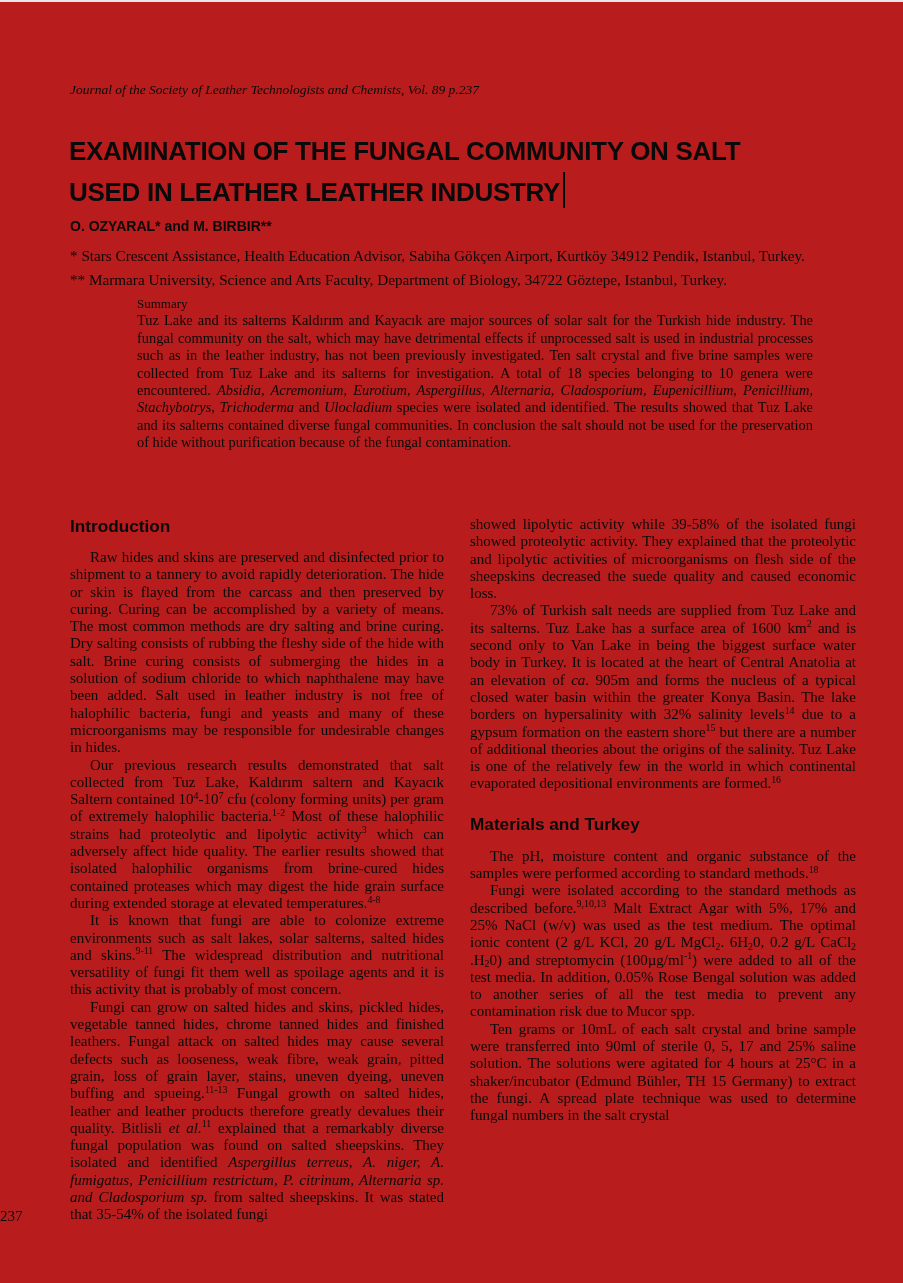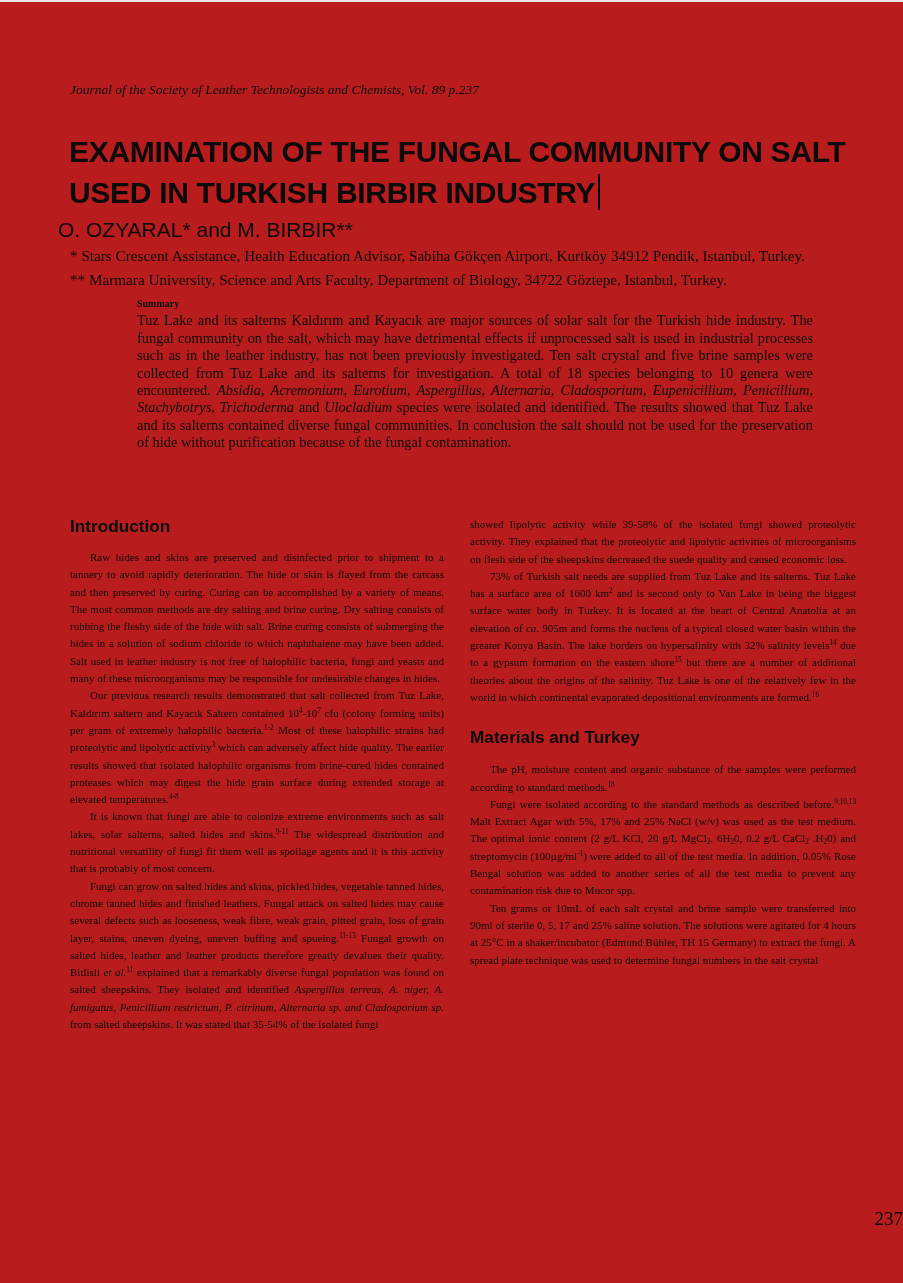--- a/index.html
+++ b/index.html
@@ -21,59 +21,59 @@
     font-size: 13.5px;
     white-space: nowrap;
   }
   .titleblock {
     position: absolute;
     left: 69px;
     top: 129px;
     width: 800px;
     font-family: "Liberation Sans", sans-serif;
     font-weight: bold;
-    font-size: 30px;
+    font-size: 26px;
     line-height: 41px;
     letter-spacing: -0.3px;
   }
   .text-cursor {
     display: inline-block;
     width: 2px;
     height: 36px;
     background: #000;
     vertical-align: -7px;
     margin-left: 3px;
   }
   .authors {
     position: absolute;
-    left: 58px;
+    left: 70px;
     top: 216px;
     font-family: "Liberation Sans", sans-serif;
-    font-weight: normal;
-    font-size: 21px;
+    font-weight: bold;
+    font-size: 14px;
   }
   .affils {
     position: absolute;
     left: 70px;
     top: 242px;
     width: 790px;
     font-size: 15.2px;
     line-height: 23.5px;
   }
   .summary {
     position: absolute;
     left: 137px;
     top: 293px;
     width: 676px;
     font-size: 14.4px;
     line-height: 17.4px;
   }
   .summary-heading {
-    font-weight: bold;
-    font-size: 10px;
+    font-weight: normal;
+    font-size: 13px;
   }
   .summary-text { text-align: justify; font-family: Liberation Serif, serif; }
   .columns {
     position: absolute;
     left: 70px;
     top: 514px;
     width: 786px;
     display: flex;
     gap: 26px;
     justify-content: flex-end;
@@ -81,21 +81,21 @@
   .col-left  { width: 374px; }
   .col-right { width: 386px; }
   .sect-heading {
     font-family: "Liberation Sans", sans-serif;
     font-weight: bold;
     font-size: 17.2px;
     margin: 0 0 12px 0;
   }
   .mm-heading { margin: 21px 0 13px 0; }
   p.body {
-    font-size: 11px;
+    font-size: 15px;
     line-height: 17.3px;
     text-align: justify;
     text-indent: 20px;
     margin: 0;
   }
   p.noindent { text-indent: 0; }
   .page sup {
     font-size: 66%;
     line-height: 0;
     vertical-align: baseline;
@@ -107,34 +107,34 @@
     line-height: 0;
     vertical-align: baseline;
     position: relative;
     top: 0.25em;
   }
   .footer {
     position: absolute;
     left: 0;
     top: 1206px;
     width: 100%;
-    text-align: right;
-    font-size: 19px;
+    text-align: left;
+    font-size: 15px;
   }
 </style>
 </head>
 <body>
 
 <div class="page">
 
   <div class="jheader">Journal of the Society of Leather Technologists and Chemists, Vol. 89 p.237</div>
 
   <div class="titleblock">
     <div>EXAMINATION OF THE FUNGAL COMMUNITY ON SALT</div>
-    <div><span>USED IN TURKISH BIRBIR INDUSTRY</span><span class="text-cursor"></span></div>
+    <div><span>USED IN LEATHER LEATHER INDUSTRY</span><span class="text-cursor"></span></div>
   </div>
 
   <div class="authors">O. OZYARAL* and M. BIRBIR**</div>
 
   <div class="affils">
     <div>* Stars Crescent Assistance, Health Education Advisor, Sabiha Gökçen Airport, Kurtköy 34912 Pendik, Istanbul, Turkey.</div>
     <div>** Marmara University, Science and Arts Faculty, Department of Biology, 34722 Göztepe, Istanbul, Turkey.</div>
   </div>
 
   <div class="summary">

